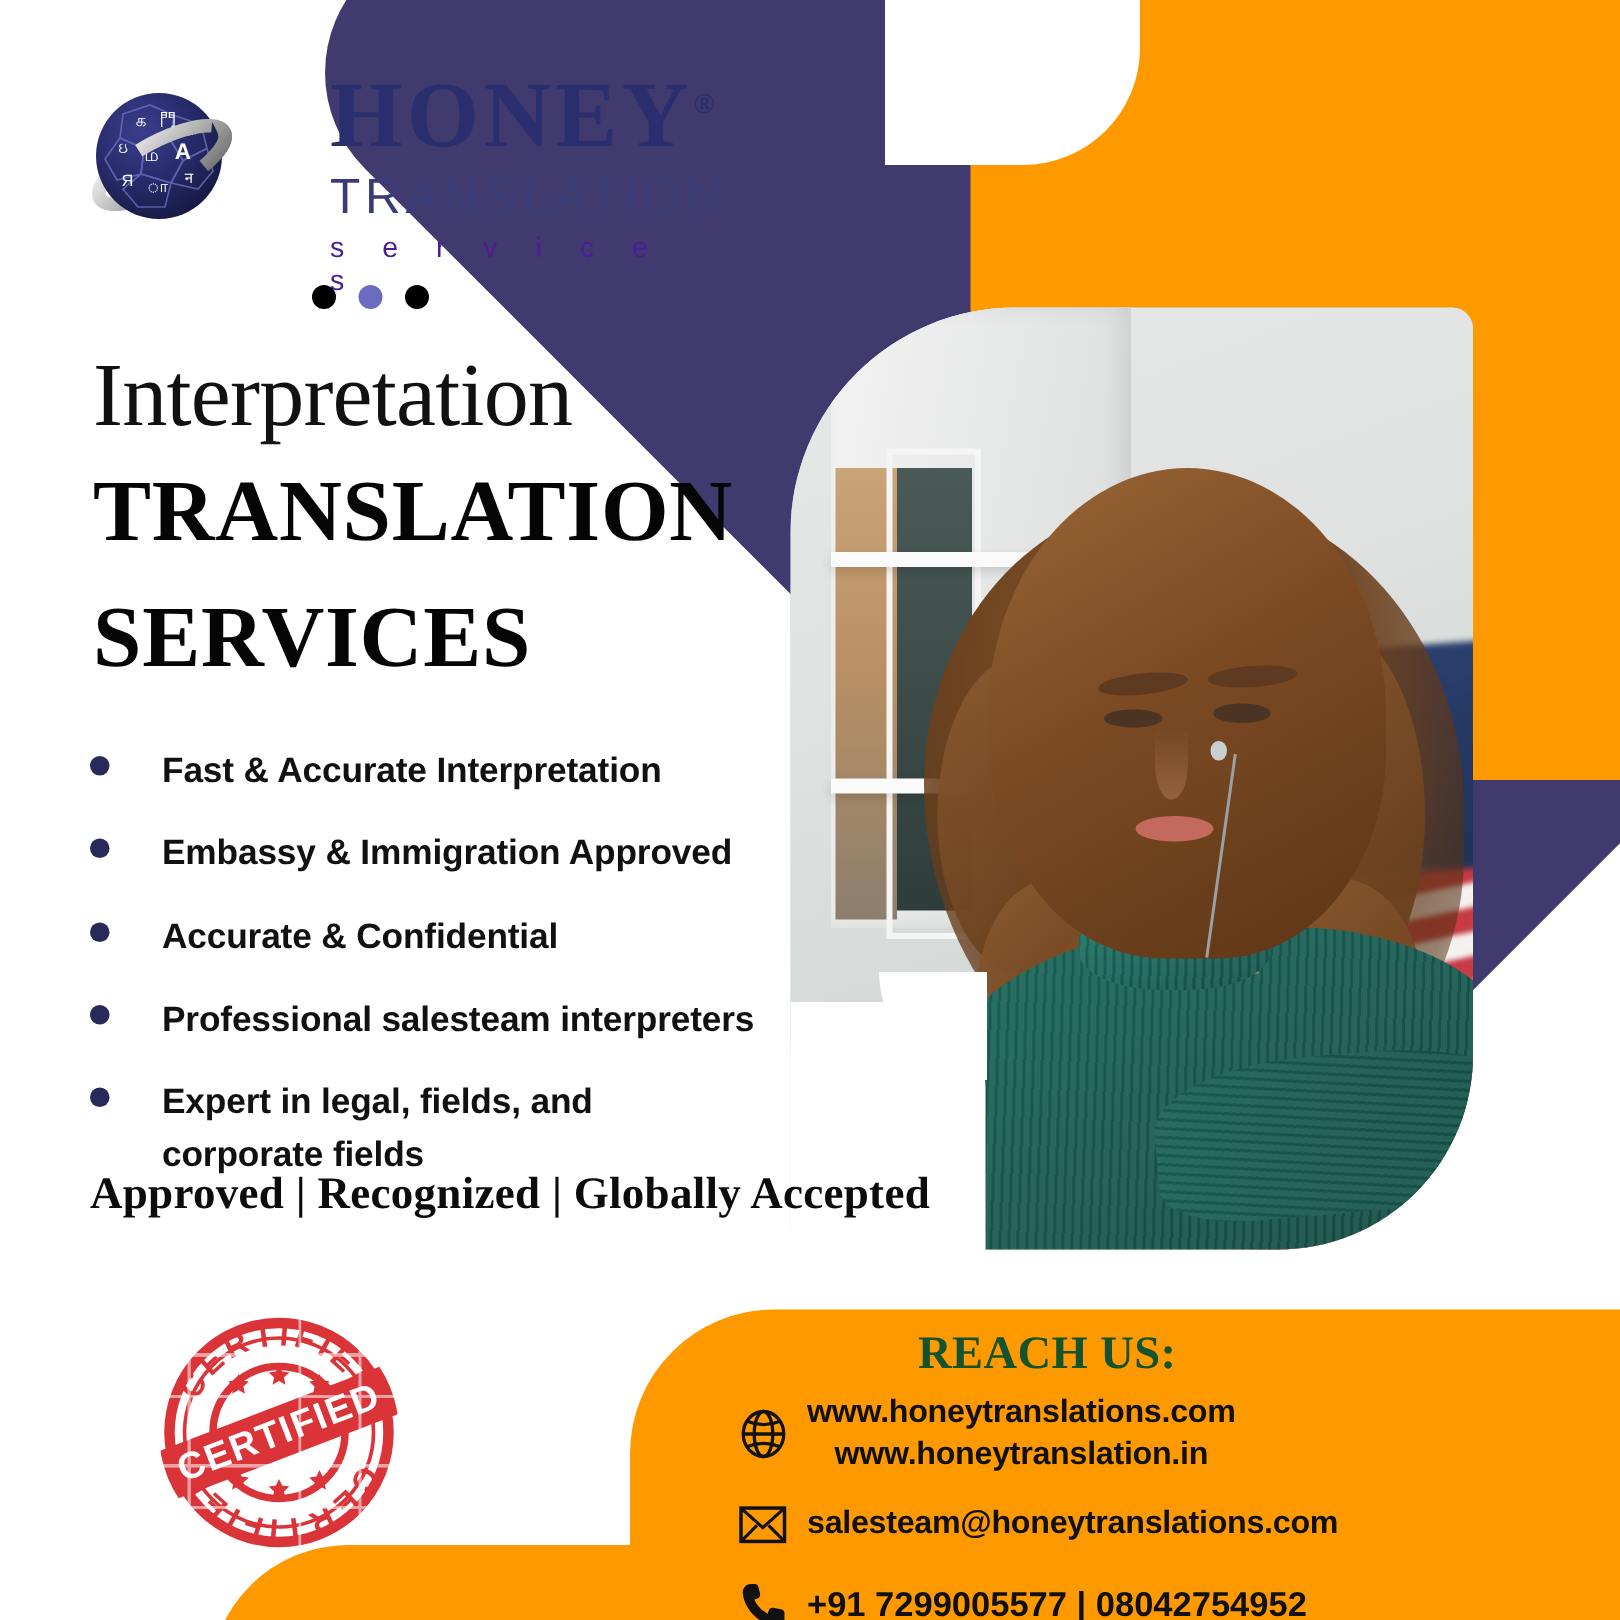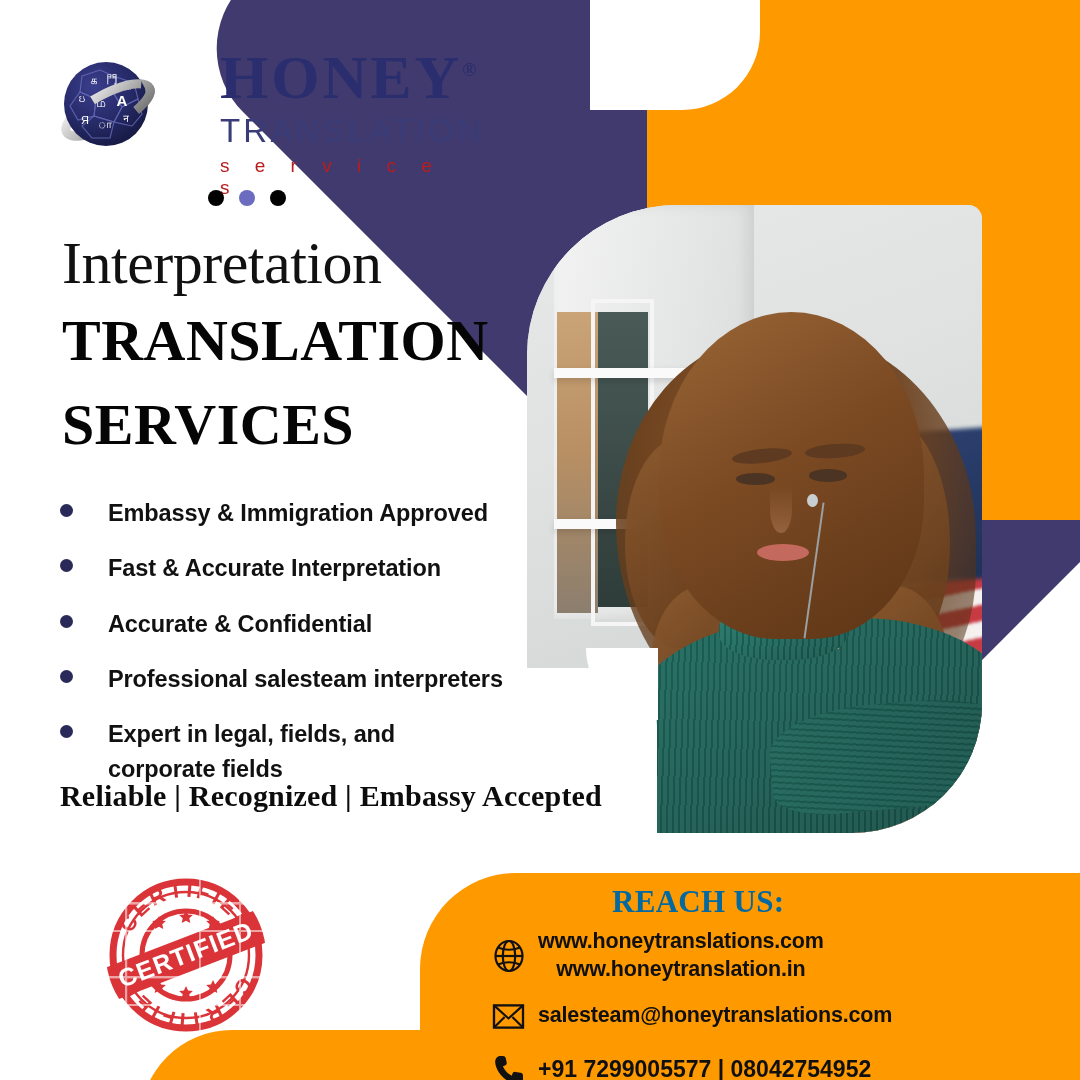--- a/index.html
+++ b/index.html
@@ -248,21 +248,21 @@
     font-size:19px; vertical-align:super; letter-spacing:0;
   }
   .logo-translation {
     font-family:"Liberation Sans", sans-serif;
     font-size:33px; font-weight:400; letter-spacing:3.2px;
     color:#3A3C77; line-height:1.25; margin-top:2px;
   }
   .logo-services {
     font-family:"Liberation Sans", sans-serif;
     font-size:19px; font-weight:400; letter-spacing:10px;
-    color:#b91c1c; margin-top:4px;
+    color:#4c1d95; margin-top:4px;
   }
   .dots { position:absolute; left:208px; top:190px; display:flex; gap:15px; }
   .dot { width:16px; height:16px; border-radius:50%; }
   .dot.k { background:#000000; }
   .dot.p { background:#6B6BC0; }
 
   
   .headline { position:absolute; left:62px; top:233px; width:470px; }
   .h-script {
     font-family:"Liberation Serif", serif;
@@ -310,21 +310,21 @@
     left:420px; top:873px;
     width:660px; height:210px;
     background:#FF9900;
     border-radius:96px 0 0 0;
   }
 
   
   .reach-title {
     position:absolute; left:612px; top:884px;
     font-family:"Liberation Serif", serif;
-    font-size:31px; font-weight:700; color:#0369a1;
+    font-size:31px; font-weight:700; color:#14532d;
     letter-spacing:.3px;
   }
   .contact-list { position:absolute; left:492px; top:928px; width:570px; }
   .contact-row { display:flex; align-items:center; margin-bottom:12px;text-align:center; }
   .contact-icon {
     flex:0 0 46px; width:46px; height:42px;
     display:flex; align-items:center; justify-content:flex-start;
   }
   .contact-text {
     font-family:"Liberation Sans", sans-serif;
@@ -443,41 +443,41 @@
 
   <div class="headline">
     <div class="h-script">Interpretation</div>
     <div class="h-bold">TRANSLATION</div>
     <div class="h-bold" style="margin-top:16px;">SERVICES</div>
   </div>
 
   <div class="bullets">
     <div class="bullet-row">
       <span class="bullet-dot"></span>
-      <span class="bullet-text">Embassy &amp; Immigration Approved</span>
+      <span class="bullet-text">Fast &amp; Accurate Interpretation</span>
     </div>
     <div class="bullet-row">
       <span class="bullet-dot"></span>
-      <span class="bullet-text">Fast &amp; Accurate Interpretation</span>
+      <span class="bullet-text">Embassy &amp; Immigration Approved</span>
     </div>
     <div class="bullet-row">
       <span class="bullet-dot"></span>
       <span class="bullet-text">Accurate &amp; Confidential</span>
     </div>
     <div class="bullet-row">
       <span class="bullet-dot"></span>
       <span class="bullet-text">Professional salesteam interpreters</span>
     </div>
     <div class="bullet-row">
       <span class="bullet-dot"></span>
       <span class="bullet-text" style="max-width:340px;">Expert in legal, fields, and corporate fields</span>
     </div>
   </div>
 
-  <div class="tagline">Reliable  |  Recognized  |  Embassy Accepted</div>
+  <div class="tagline">Approved  |  Recognized  |  Globally Accepted</div>
 
   <div class="stamp">
     <svg viewBox="0 0 166 166" width="166" height="166">
       <defs>
         <path id="arcTop" d="M 25,83 A 58,58 0 0 1 141,83"></path>
         <path id="arcBot" d="M 141,83 A 58,58 0 0 1 25,83"></path>
         <clipPath id="stampClip">
             <circle cx="83" cy="83" r="80"></circle>
           </clipPath>
       </defs>

